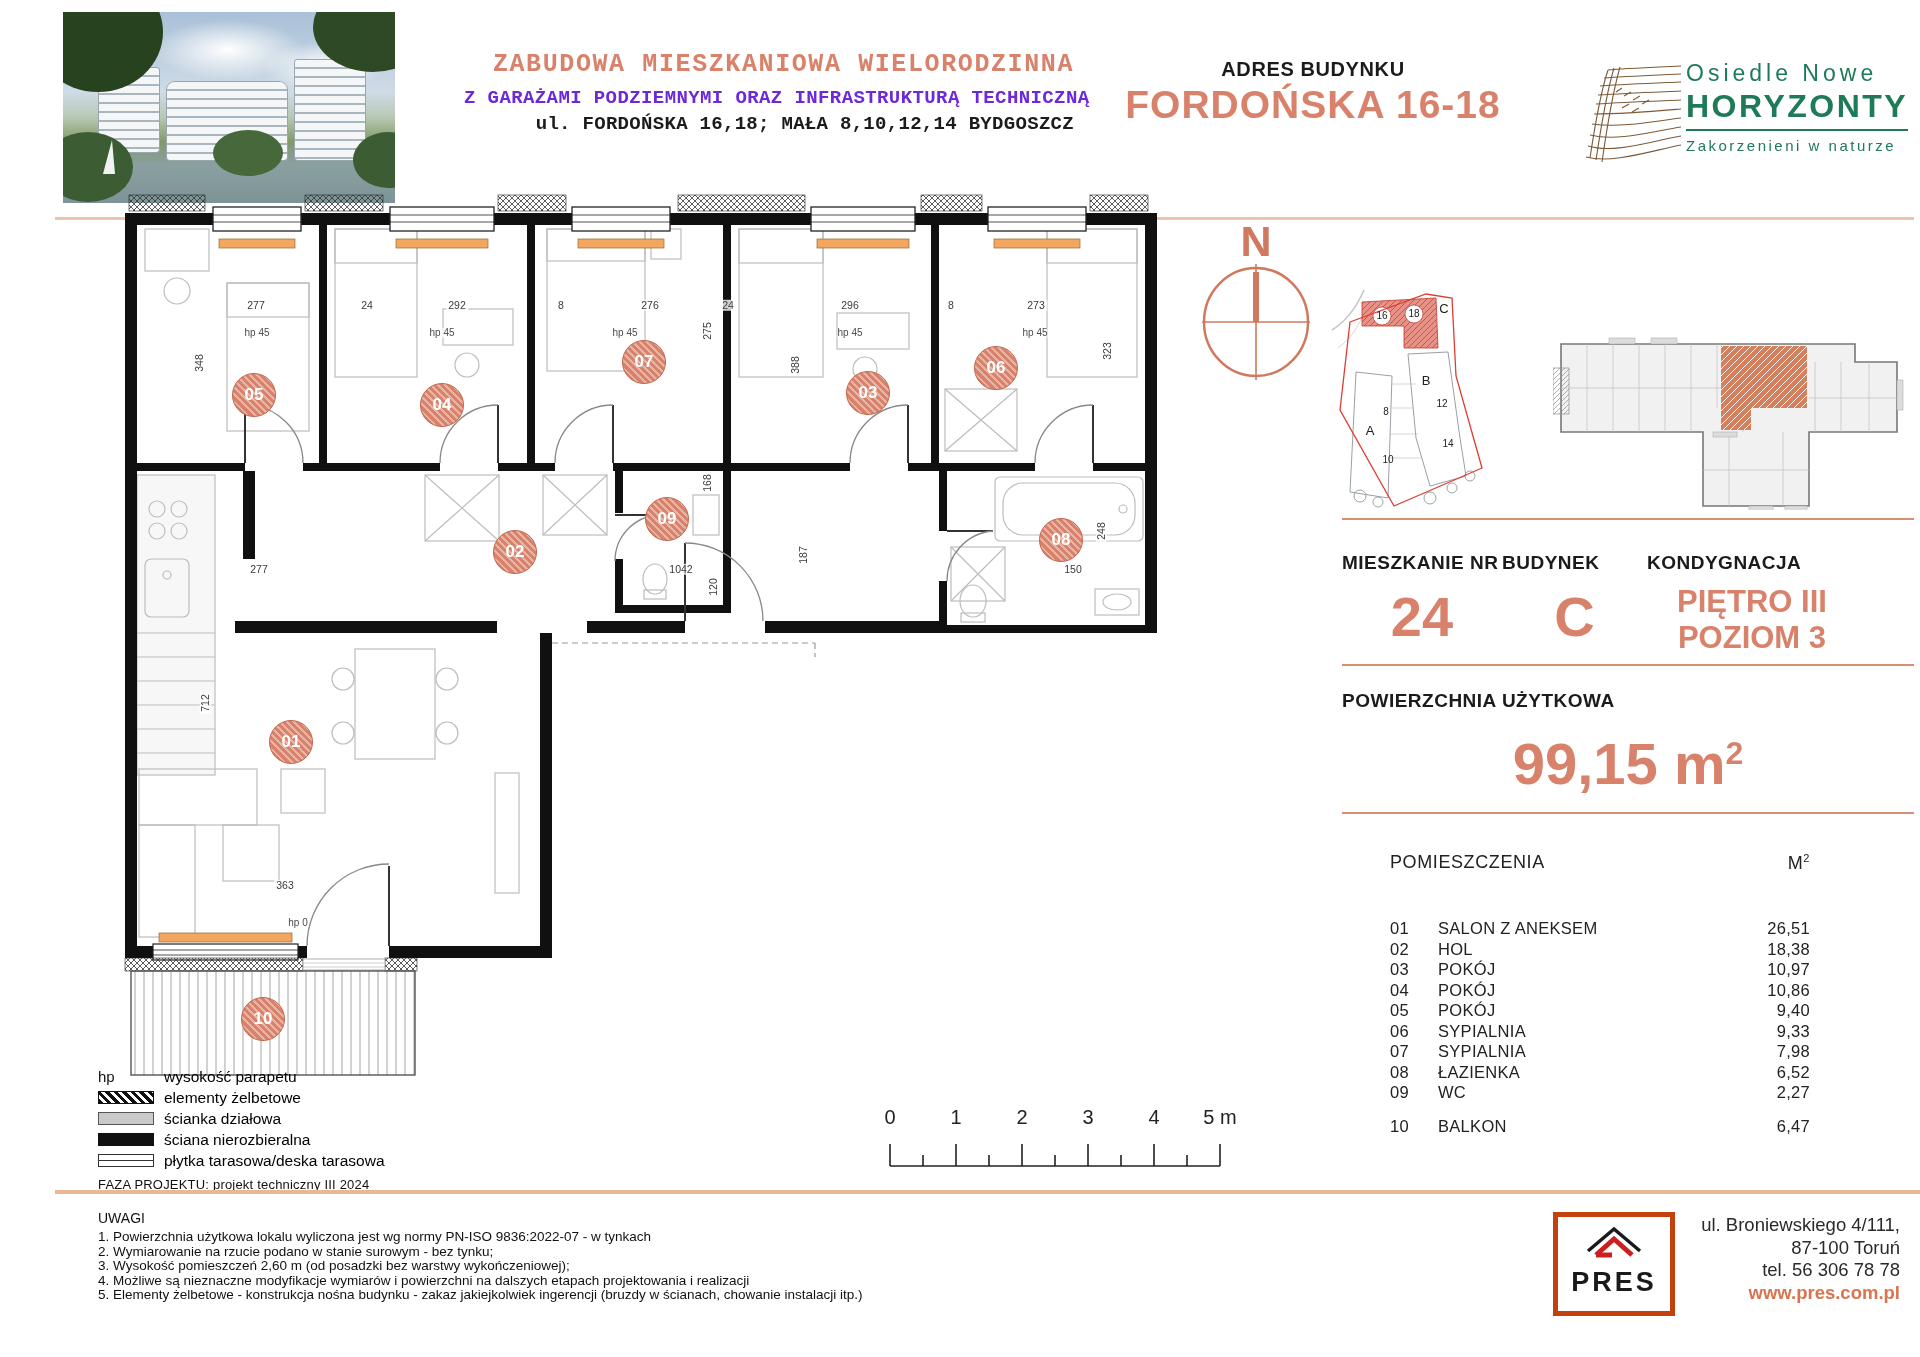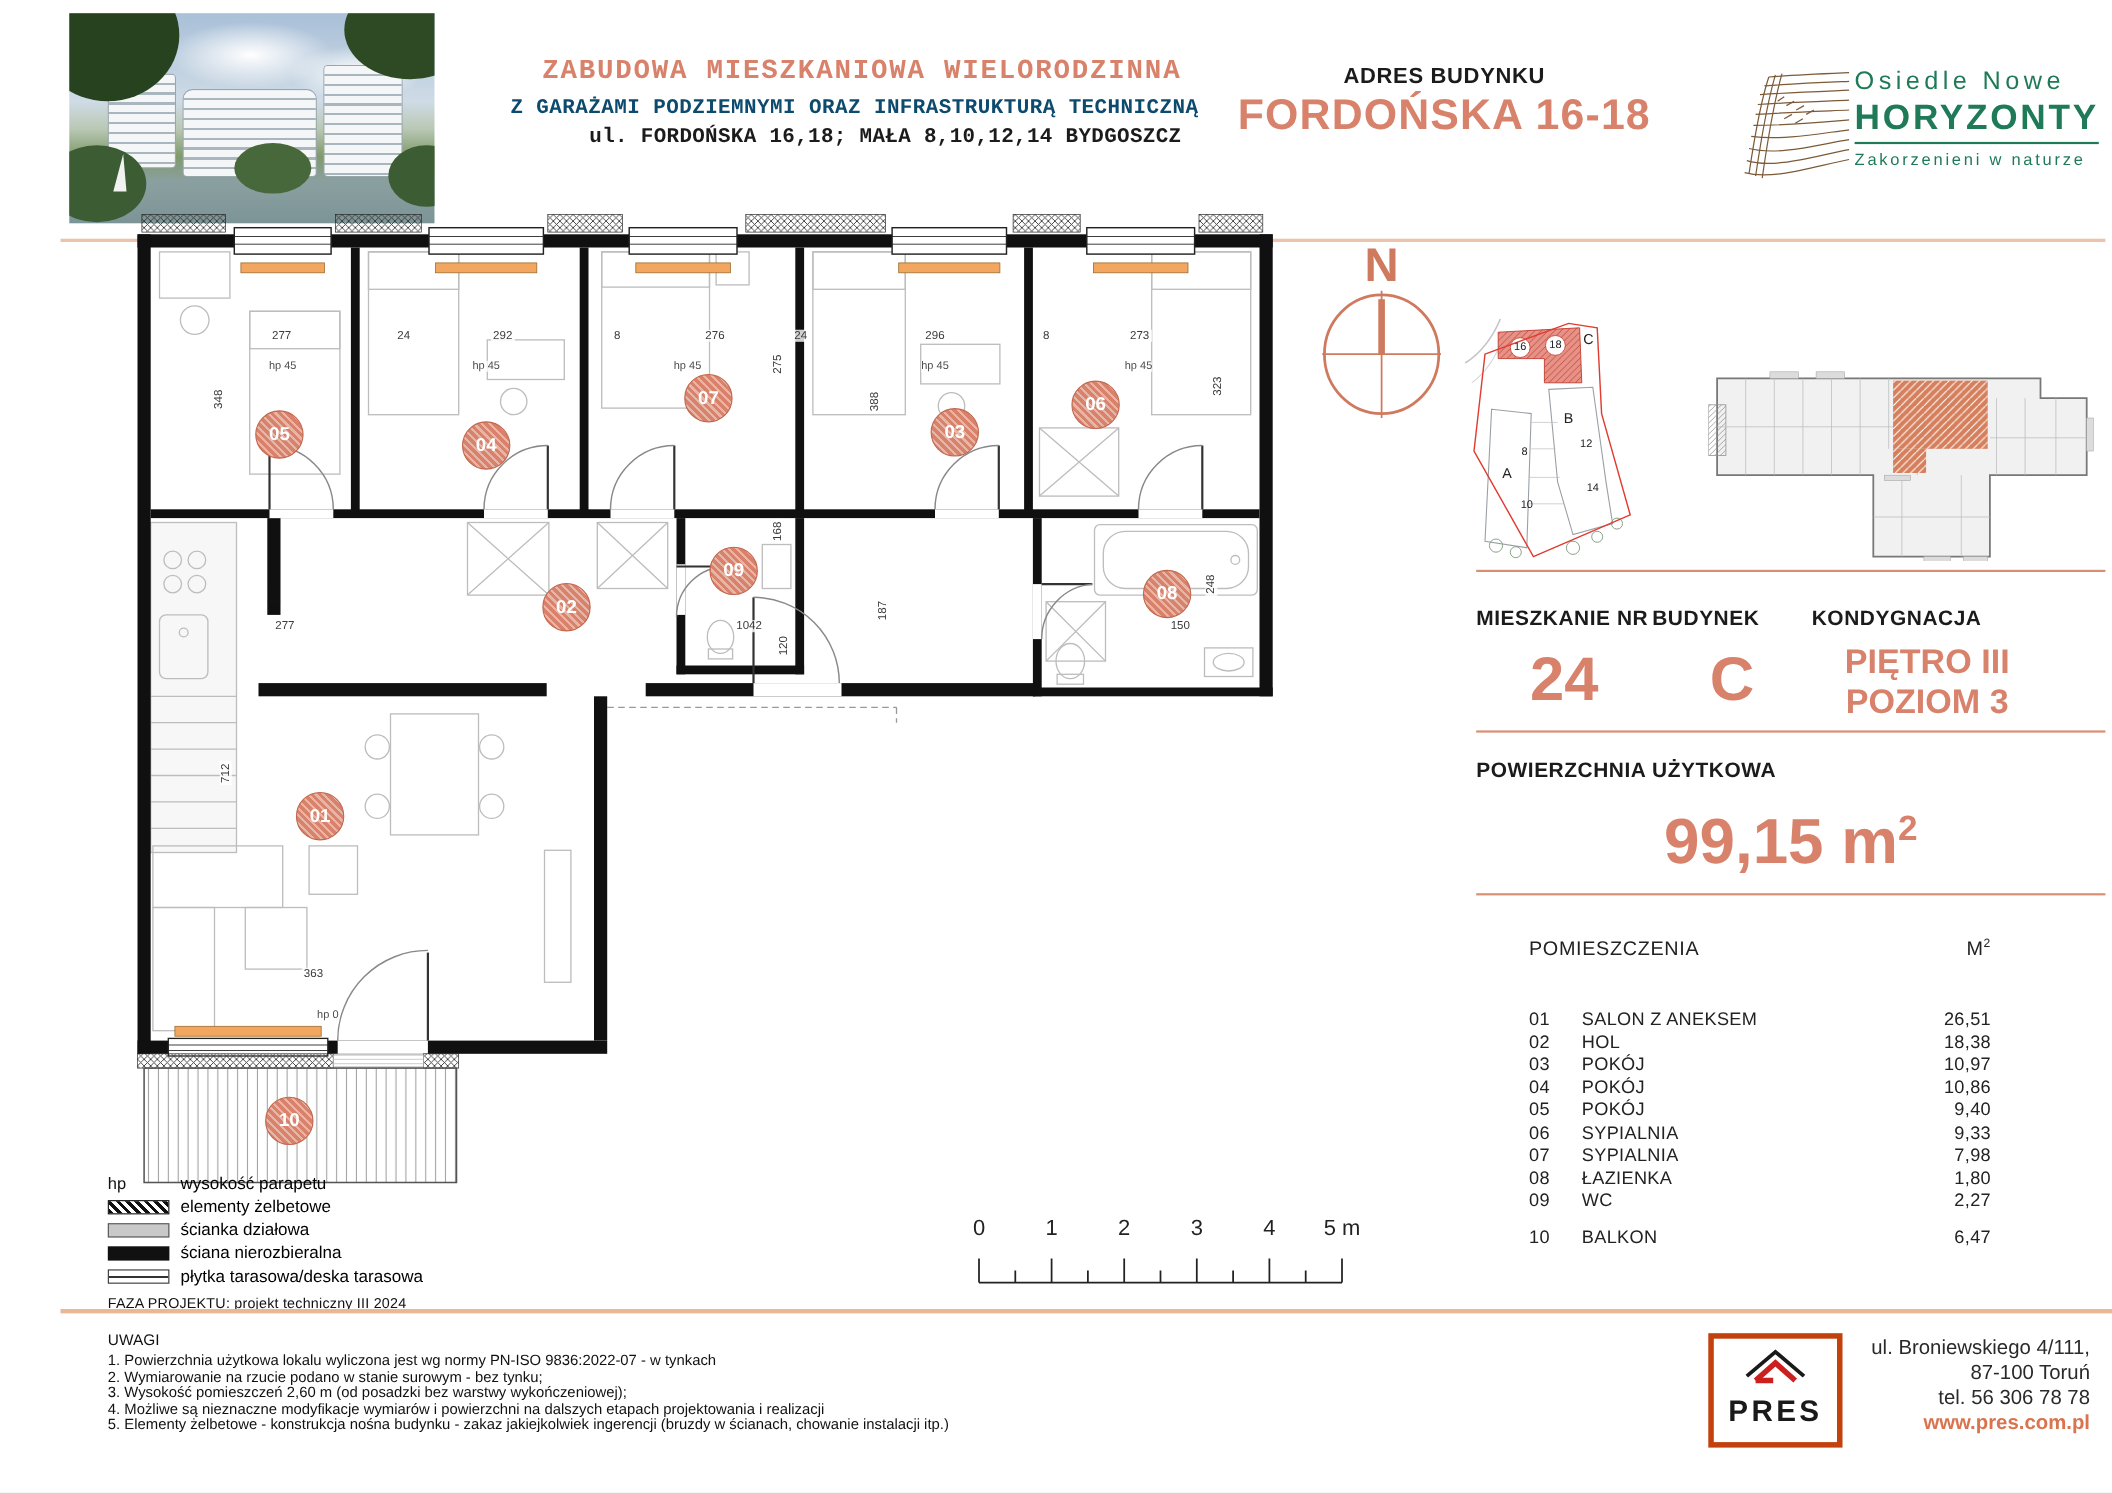--- a/index.html
+++ b/index.html
@@ -6,21 +6,21 @@
   #page{position:relative;width:1920px;height:1357px;background:#fff;overflow:hidden;margin:0 auto;}
   .abs{position:absolute;}
   
   #photo{left:63px;top:12px;width:332px;height:191px;overflow:hidden;
     background:linear-gradient(180deg,#a9c0d8 0%,#cfdbe6 42%,#b9c8b4 55%,#7f9a6b 68%,#8aa0a0 80%,#7d9497 100%);}
   .cloud{position:absolute;background:radial-gradient(closest-side,#fff 0%,rgba(255,255,255,0) 100%);border-radius:50%;}
   .bldg{position:absolute;background:repeating-linear-gradient(180deg,#f4f6f7 0 7px,#aab6bd 7px 9px);border-radius:3px;box-shadow:0 0 0 1px #9aa6ad;}
   .treeblob{position:absolute;border-radius:50%;}
   #title-block{left:464px;top:50px;width:610px;text-align:right;font-family:Liberation Mono, monospace;}
   .title1{color:#d9826b;font-size:25px;font-weight:700;letter-spacing:1.6px;white-space:nowrap;}
-  .title2{color:#0c4a6e;font-size:19px;font-weight:700;letter-spacing:.4px;margin-top:8px;white-space:nowrap;}
+  .title2{color:#6d28d9;font-size:19px;font-weight:700;letter-spacing:.4px;margin-top:8px;white-space:nowrap;}
   .title3{color:#1b1b1b;font-size:19px;font-weight:700;letter-spacing:.3px;margin-top:4px;white-space:nowrap;}
   #address-block{left:1103px;top:58px;width:420px;text-align:center;}
   .addr-label{color:#1b1b1b;font-size:20px;font-weight:700;letter-spacing:.6px;}
   .addr-value{color:#d9826b;font-size:39px;font-weight:700;letter-spacing:1px;margin-top:2px;white-space:nowrap;}
   #logo{left:1578px;top:58px;width:330px;height:112px;}
   #logo-text{position:absolute;left:108px;top:2px;width:222px;}
   .logo-l1{color:#1f7a57;font-size:23px;letter-spacing:4px;white-space:nowrap;}
   .logo-l2{color:#1f7a57;font-size:32px;font-weight:700;letter-spacing:2.5px;margin-top:1px;white-space:nowrap;}
   .logo-rule{height:2px;background:#1f7a57;margin:4px 0 6px 0;position:relative;}
   .logo-tag{color:#1f7a57;font-size:15px;letter-spacing:2.5px;white-space:nowrap;}
@@ -531,21 +531,21 @@
           <span class="r-area">9,33</span>
         </div>
         <div class="room-row">
           <span class="r-no">07</span>
           <span class="r-name">SYPIALNIA</span>
           <span class="r-area">7,98</span>
         </div>
         <div class="room-row">
           <span class="r-no">08</span>
           <span class="r-name">ŁAZIENKA</span>
-          <span class="r-area">1,80</span>
+          <span class="r-area">6,52</span>
         </div>
         <div class="room-row">
           <span class="r-no">09</span>
           <span class="r-name">WC</span>
           <span class="r-area">2,27</span>
         </div>
         <div class="room-row gap">
           <span class="r-no">10</span>
           <span class="r-name">BALKON</span>
           <span class="r-area">6,47</span>

